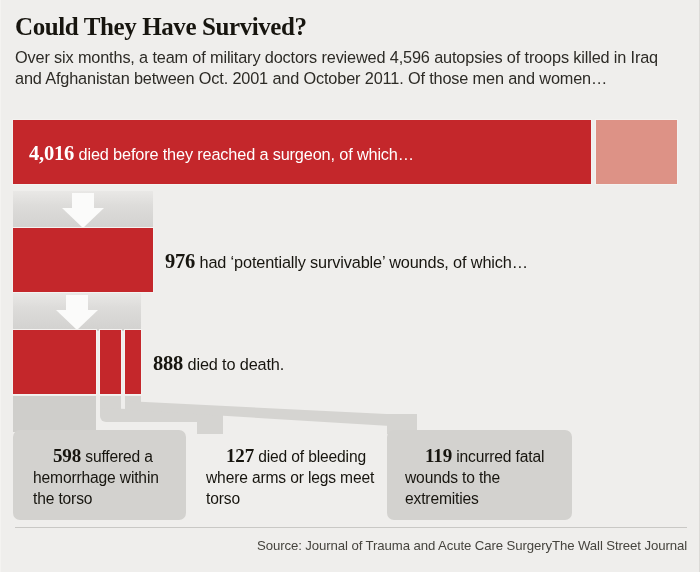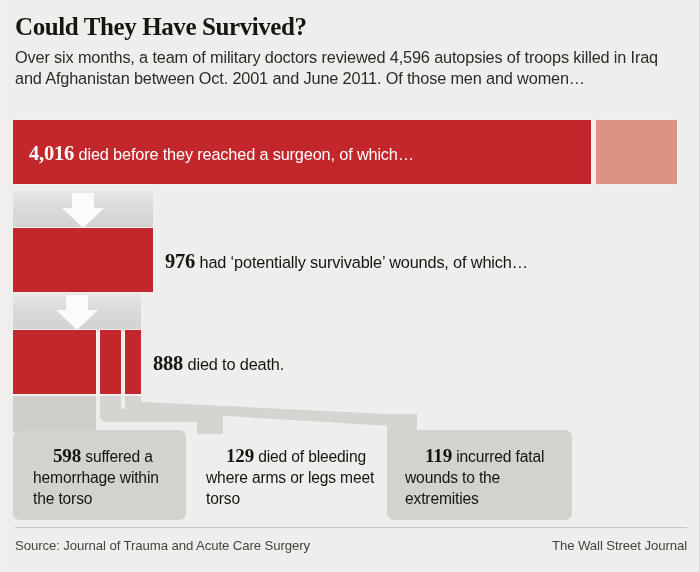--- a/index.html
+++ b/index.html
@@ -121,36 +121,35 @@
     position: absolute;
     left: 14px; top: 527px;
     width: 672px; height: 1px;
     background: #c9c8c5;
   }
   #footer {
     position: absolute;
     left: 14px; top: 538px;
     width: 672px;
     display: flex;
-    justify-content: space-between;
+    justify-content: flex-end;
     align-items: baseline;
-    gap: 7px;
   }
   #footer span {
     font-size: 13.2px;
     color: #46443e;
     letter-spacing: -0.1px;
   }
 </style>
 </head>
 <body>
 
 <div id="header">
   <div id="chart-title">Could They Have Survived?</div>
-  <div id="chart-subtitle">Over six months, a team of military doctors reviewed 4,596 autopsies of troops killed in Iraq and Afghanistan between Oct. 2001 and June 2011. Of those men and women…</div>
+  <div id="chart-subtitle">Over six months, a team of military doctors reviewed 4,596 autopsies of troops killed in Iraq and Afghanistan between Oct. 2001 and October 2011. Of those men and women…</div>
 </div>
 
 <div id="stage">
 
   <div class="bar" style="left:12px; top:120px; width:578px; height:64px;"></div>
   <div class="bar bar-light" style="left:595px; top:120px; width:81px; height:64px;"></div>
 
   <div class="bar-label inside" style="left:28px; top:142px;">
     <b>4,016</b><span> died before they reached a surgeon, of which…</span>
   </div>
@@ -189,21 +188,21 @@
               clip-path: polygon(0 0, 100% 54%, 100% 100%, 0 34%);"></div>
   <div class="connector soft" style="left:386px; top:414px; width:30px; height:20px;"></div>
 
   <div class="callout" style="left:12px; top:430px; width:173px; height:90px;"></div>
   <div class="callout-text" style="left:32px; top:443px; width:142px;">
     <b>598</b><span> suffered a hemorrhage within the torso</span>
   </div>
 
   <div class="callout plain" style="left:193px; top:430px; width:185px; height:90px;"></div>
   <div class="callout-text" style="left:205px; top:443px; width:170px;">
-    <b>129</b><span> died of bleeding where arms or legs meet torso</span>
+    <b>127</b><span> died of bleeding where arms or legs meet torso</span>
   </div>
 
   <div class="callout" style="left:386px; top:430px; width:185px; height:90px;"></div>
   <div class="callout-text" style="left:404px; top:443px; width:158px;">
     <b>119</b><span> incurred fatal wounds to the extremities</span>
   </div>
 </div>
 
 <div id="footer-rule"></div>
 <div id="footer">

